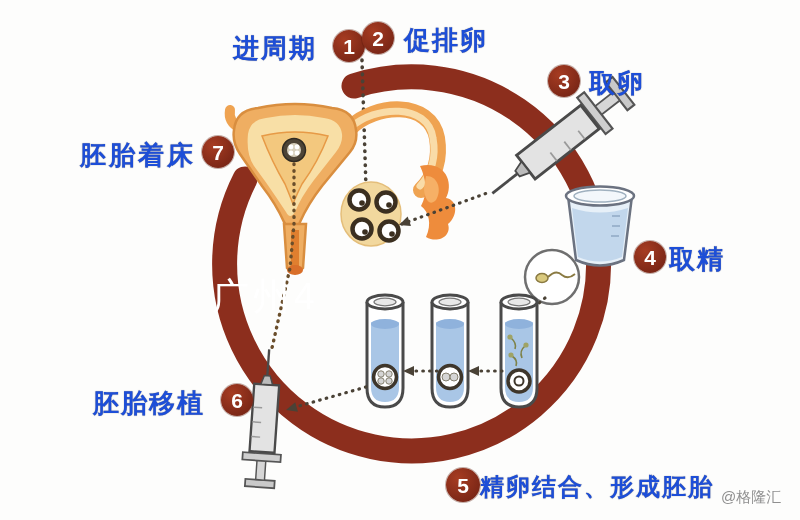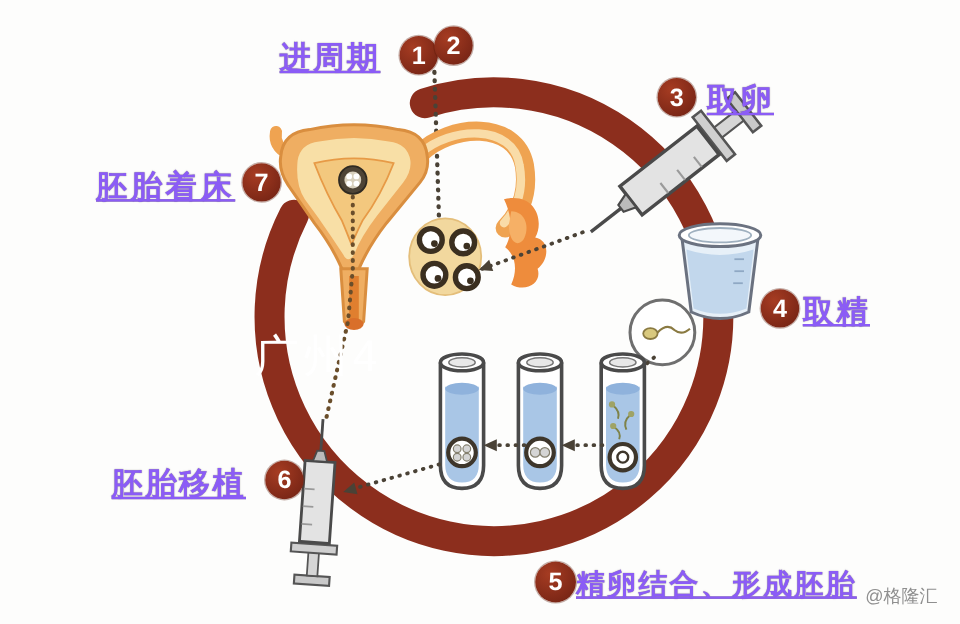--- a/index.html
+++ b/index.html
@@ -11,24 +11,23 @@
   .stage svg{position:absolute;left:0;top:0;}
   .badge{
     position:absolute;width:32px;height:32px;border-radius:50%;
     background:radial-gradient(circle at 35% 30%, #a63c22 0%, #7e2817 70%, #6e2212 100%);
     color:#fff;display:flex;align-items:center;justify-content:center;
     font-weight:700;font-size:21px;line-height:1;
     box-shadow:0 0 0 1px rgba(90,25,10,.35);
     z-index:6;
   }
   .step-label{
-    position:absolute;color:#8b5cf6;font-weight:700;font-size:26px;
+    position:absolute;color:#1d4ed8;font-weight:700;font-size:26px;
     letter-spacing:2px;white-space:nowrap;z-index:6;
     text-shadow:0 0 1px rgba(30,20,10,.55);
-    text-decoration:underline;
   }
   .b1{left:333px;top:30px;}
   .b2{left:362px;top:22px;}
   .b3{left:548px;top:65px;}
   .b4{left:634px;top:241px;}
   .b5{left:446px;top:468px;width:34px;height:34px;}
   .b6{left:221px;top:384px;}
   .b7{left:202px;top:136px;}
   .lab1{left:233px;top:31px;}
   .lab2{left:404px;top:23px;}
@@ -209,20 +208,21 @@
 
   <div class="badge b1">1</div>
   <div class="badge b2">2</div>
   <div class="badge b3">3</div>
   <div class="badge b4">4</div>
   <div class="badge b5">5</div>
   <div class="badge b6">6</div>
   <div class="badge b7">7</div>
 
   <span class="step-label lab1">进周期</span>
+  <span class="step-label lab2">促排卵</span>
   <span class="step-label lab3">取卵</span>
   <span class="step-label lab4">取精</span>
   <span class="step-label lab5">精卵结合、形成胚胎</span>
   <span class="step-label lab6">胚胎移植</span>
   <span class="step-label lab7">胚胎着床</span>
 
   <span class="wm-center">广州4</span>
   <span class="wm-brand">@格隆汇</span>
 </div>
 

